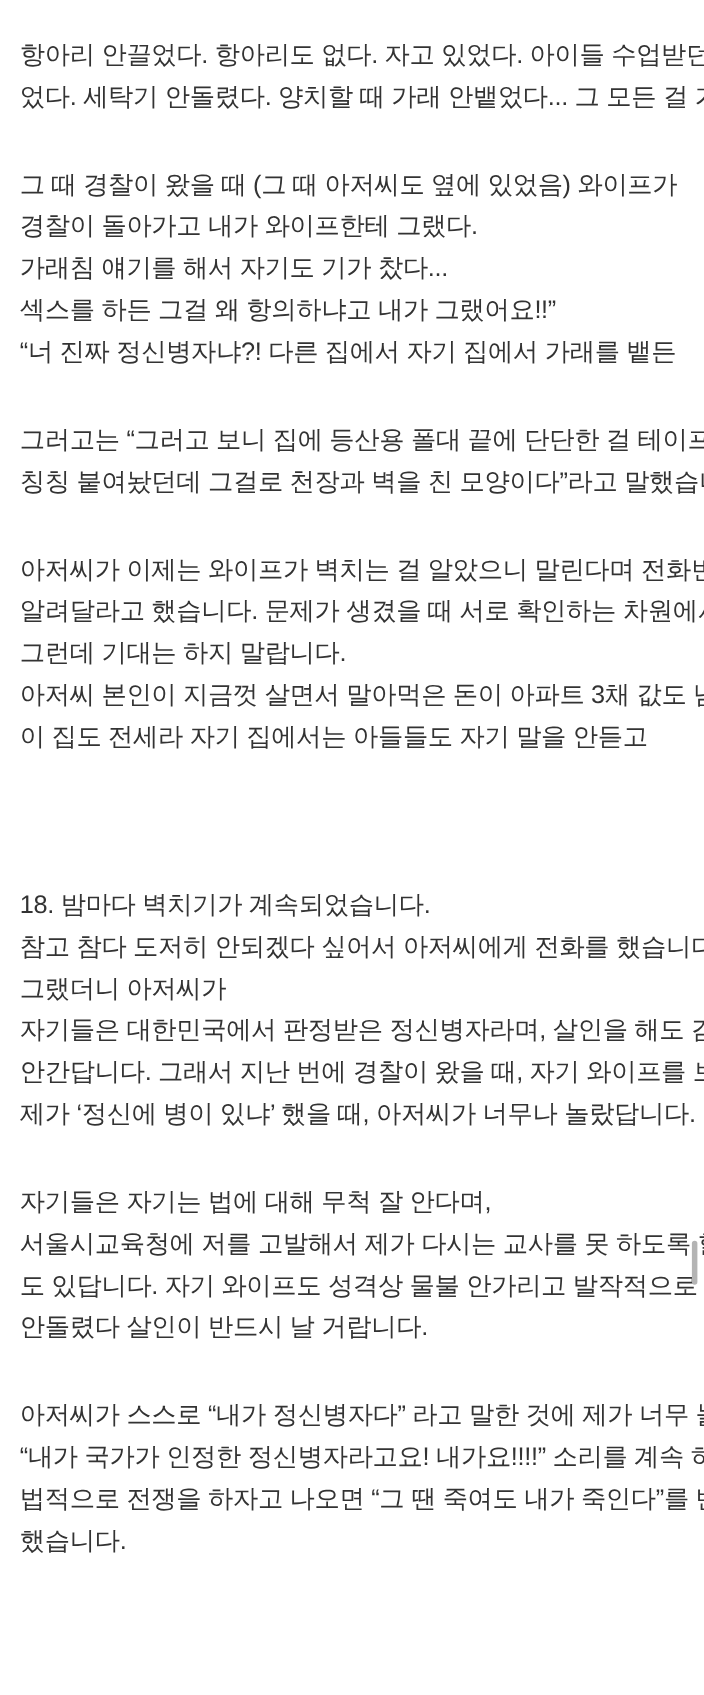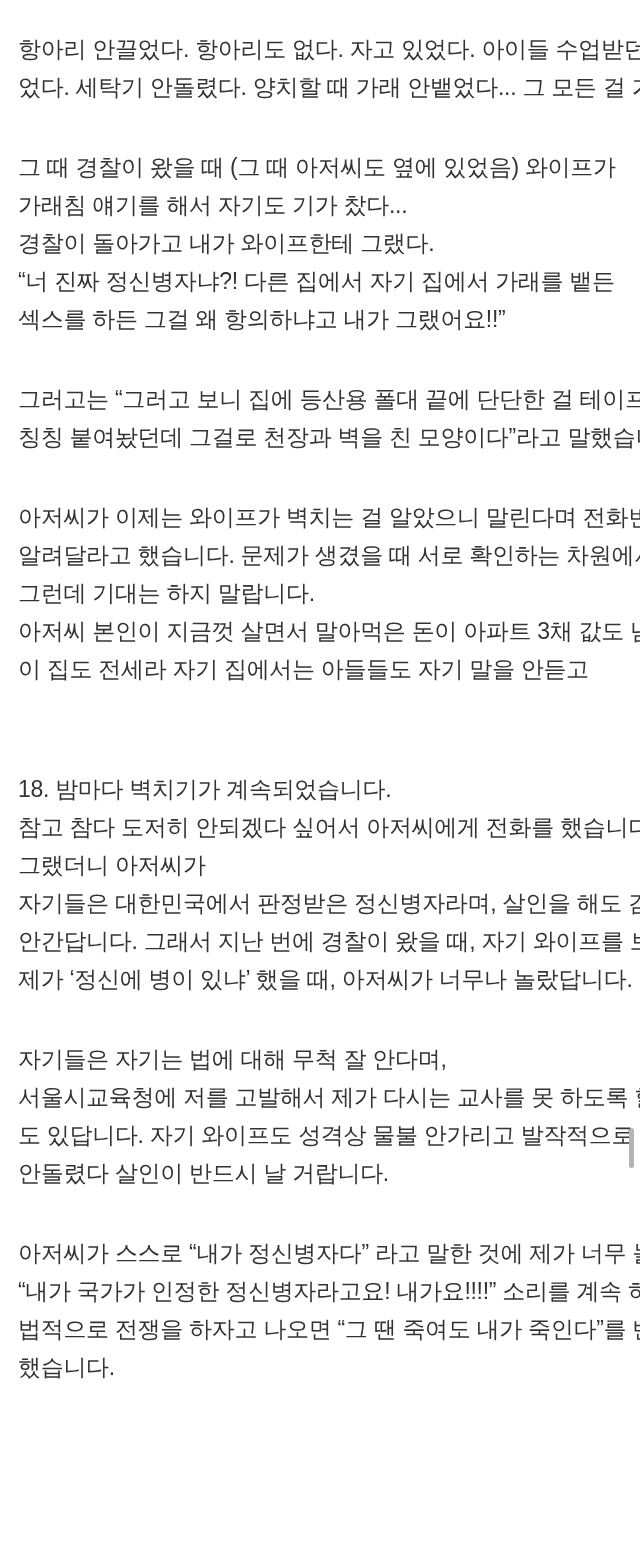--- a/index.html
+++ b/index.html
@@ -23,21 +23,21 @@
     color: #333333;
     font-size: 23px;
     line-height: 38px;
     letter-spacing: -0.3px;
     overflow: hidden;
   }
   .para {
     margin: 0 0 42px 0;
   }
   .para.extra-gap {
-    margin-top: 82px;
+    margin-top: 115px;
   }
   .line {
     white-space: nowrap;
     height: 38px;
   }
   .scrollbar-thumb {
     position: absolute;
     right: 6px;
     top: 1128px;
     width: 5px;
@@ -48,24 +48,24 @@
 </head>
 <body>
 
 <div class="content" style="color: rgb(51, 51, 51);">
     <div class="para">
       <div class="line">항아리 안끌었다. 항아리도 없다. 자고 있었다. 아이들 수업받던 중이</div>
       <div class="line">었다. 세탁기 안돌렸다. 양치할 때 가래 안뱉었다... 그 모든 걸 거짓말</div>
     </div>
     <div class="para">
       <div class="line">그 때 경찰이 왔을 때 (그 때 아저씨도 옆에 있었음) 와이프가</div>
+      <div class="line">경찰이 돌아가고 내가 와이프한테 그랬다.</div>
       <div class="line">가래침 얘기를 해서 자기도 기가 찼다...</div>
-      <div class="line">경찰이 돌아가고 내가 와이프한테 그랬다.</div>
+      <div class="line">섹스를 하든 그걸 왜 항의하냐고 내가 그랬어요!!”</div>
       <div class="line">“너 진짜 정신병자냐?! 다른 집에서 자기 집에서 가래를 뱉든</div>
-      <div class="line">섹스를 하든 그걸 왜 항의하냐고 내가 그랬어요!!”</div>
     </div>
     <div class="para">
       <div class="line">그러고는 “그러고 보니 집에 등산용 폴대 끝에 단단한 걸 테이프로</div>
       <div class="line">칭칭 붙여놨던데 그걸로 천장과 벽을 친 모양이다”라고 말했습니다.</div>
     </div>
     <div class="para">
       <div class="line">아저씨가 이제는 와이프가 벽치는 걸 알았으니 말린다며 전화번호를</div>
       <div class="line">알려달라고 했습니다. 문제가 생겼을 때 서로 확인하는 차원에서요.</div>
       <div class="line">그런데 기대는 하지 말랍니다.</div>
       <div class="line">아저씨 본인이 지금껏 살면서 말아먹은 돈이 아파트 3채 값도 넘고,</div>

